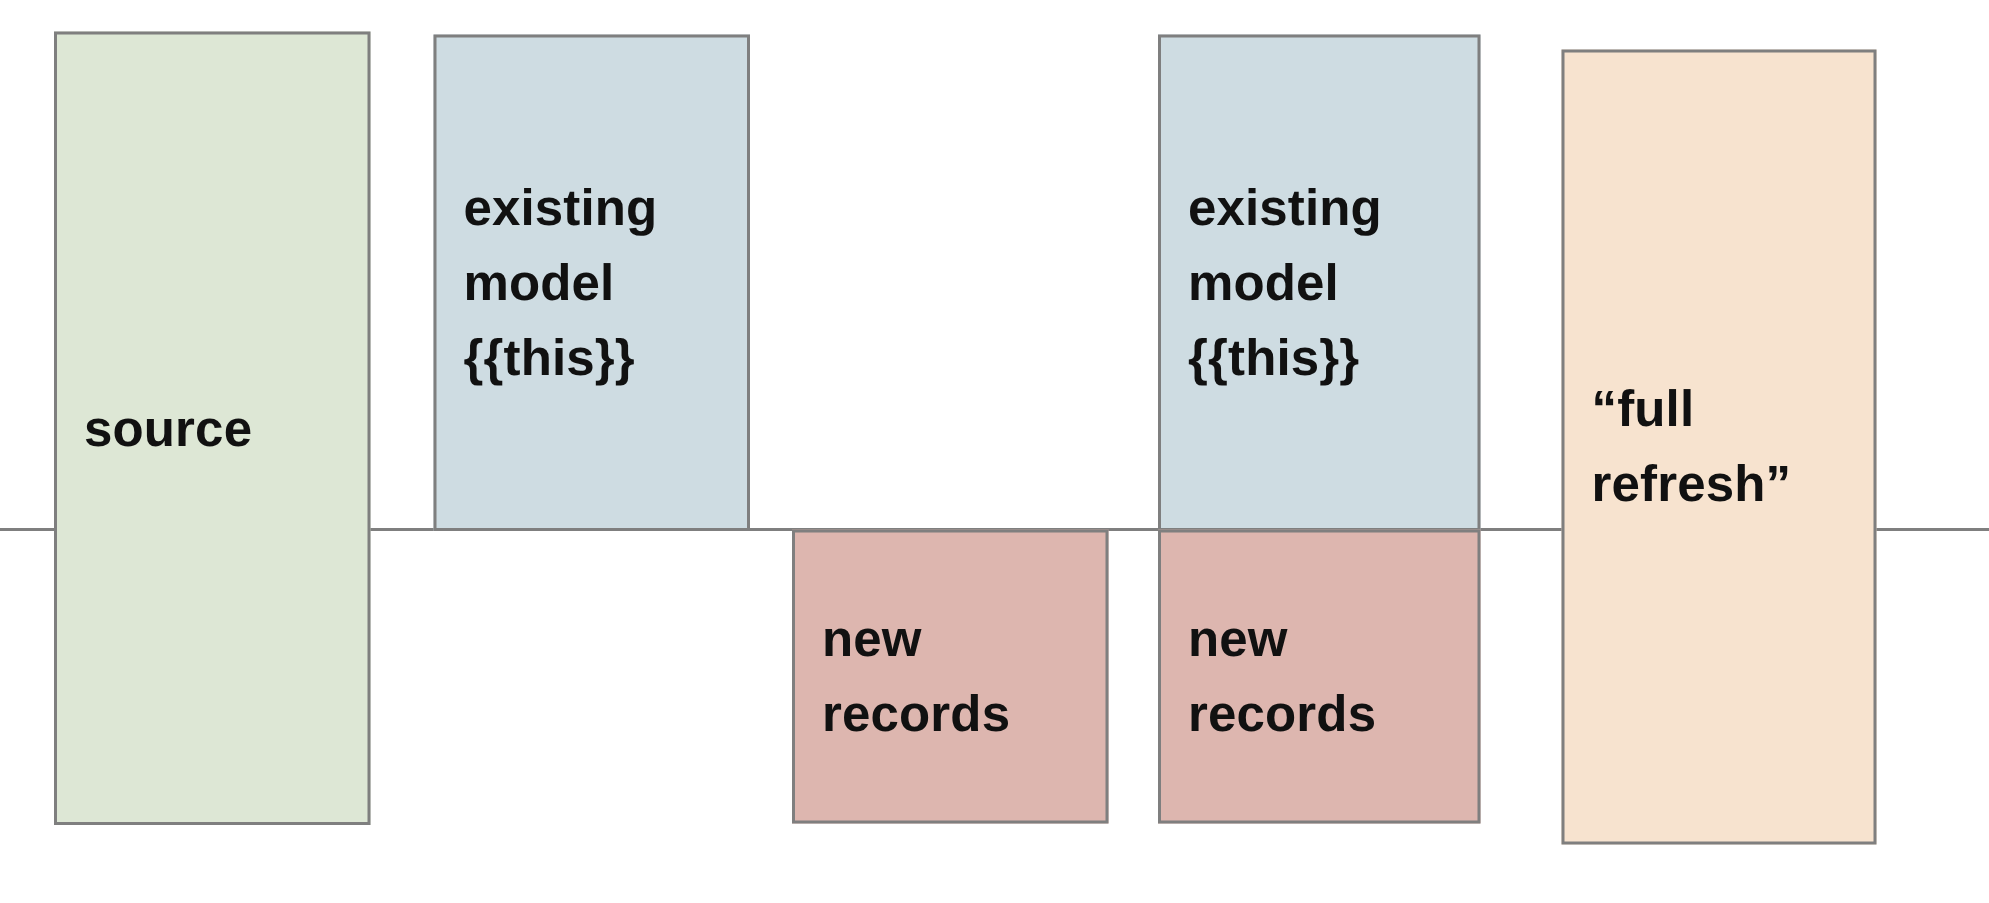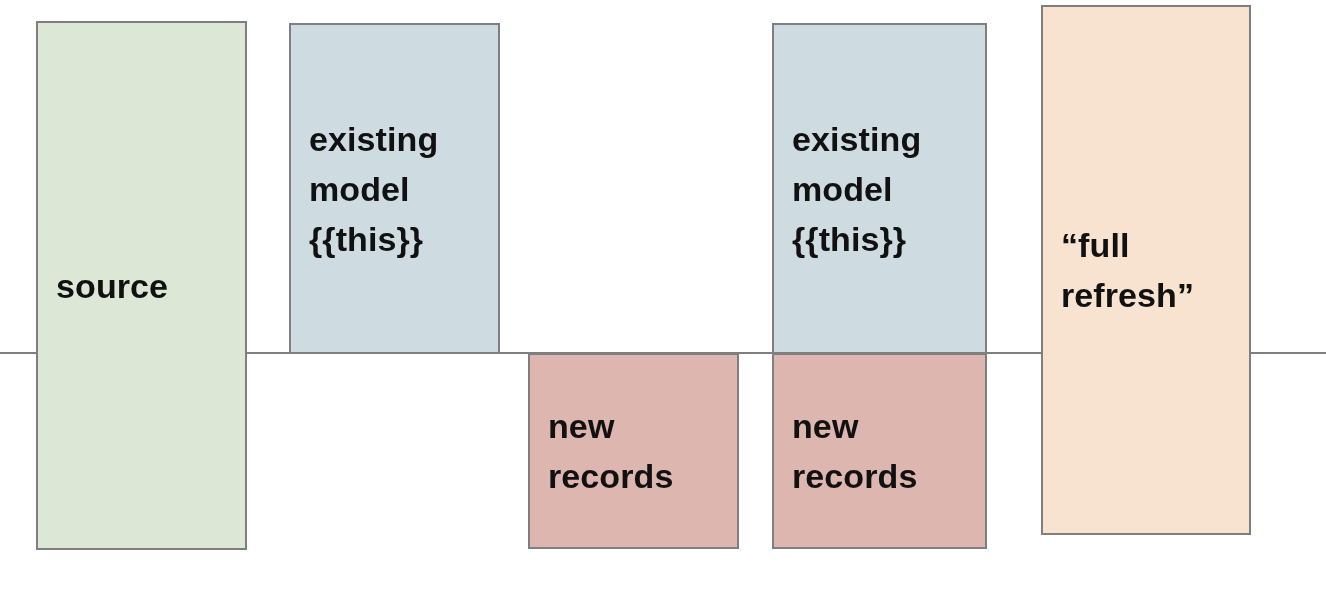--- a/index.html
+++ b/index.html
@@ -74,18 +74,18 @@
     <div class="label">existing
 model
 {{this}}</div>
   </div>
 
   <div class="box on-rule" style="left: 772px; top: 353px; width: 215px; height: 196px; background: rgb(221, 182, 175); border-color: rgb(127, 127, 127);">
     <div class="label">new
 records</div>
   </div>
 
-  <div class="box on-rule" style="left: 1041px; top: 5px; width: 210px; height: 530px; background: rgb(247, 227, 207); border-color: rgb(127, 127, 127);">
+  <div class="box on-rule" style="left: 1041px; top: 33px; width: 210px; height: 530px; background: rgb(247, 227, 207); border-color: rgb(127, 127, 127);">
     <div class="label">“full
 refresh”</div>
   </div>
 
 </div>
 
 </body></html>

